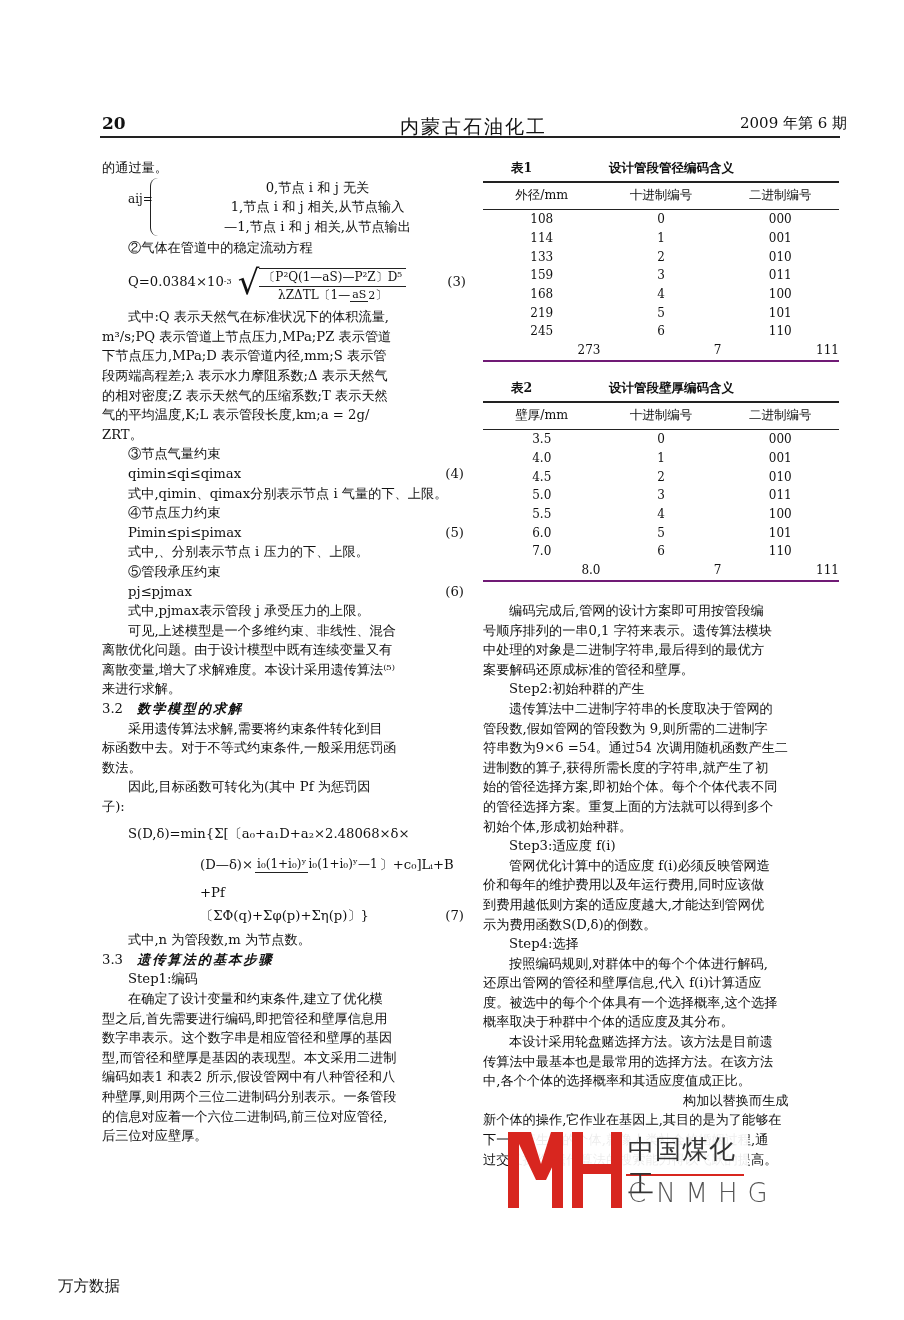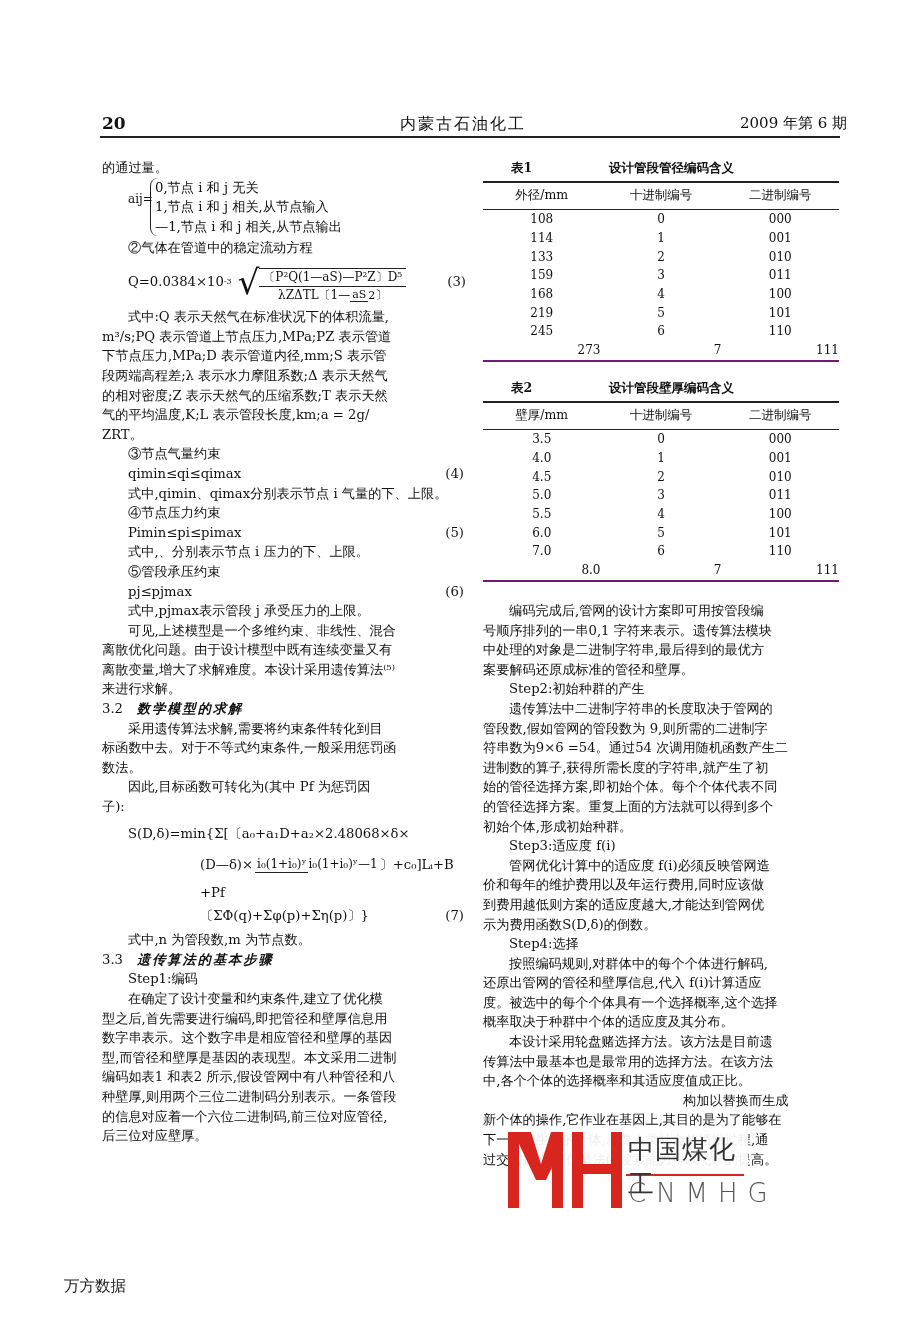--- a/index.html
+++ b/index.html
@@ -1,51 +1,51 @@
 <!DOCTYPE html>
 <html><head>
 <meta charset="utf-8">
 <style>
   html, body { margin:0; padding:0; background:#ffffff; }
   body { width:904px; height:1320px; position:relative; overflow:hidden;
          font-family:"DejaVu Serif","Liberation Serif",serif; color:#111; }
   .abs { position:absolute; }
   .hdr-num { left:102px; top:113px; font-size:17px; font-weight:bold; }
-  .hdr-title { left:400px; top:114px; font-size:16px; letter-spacing:2px;font-family:Liberation Mono, monospace; }
+  .hdr-title { left:400px; top:114px; font-size:19px; letter-spacing:2px;font-family:Liberation Mono, monospace; }
   .hdr-issue { left:740px; top:114px; font-size:15px; }
   .hdr-rule { left:100px; top:136px; width:740px; height:2px; background:#222; }
 
   .col { position:absolute; font-size:13.2px; line-height:19.6px; }
   .col p { margin:0; white-space:nowrap; }
   .ind { padding-left:26px; }
   .sec { font-family:"DejaVu Serif",serif; }
   .sec .ttl { font-style:italic; font-weight:bold; margin-left:14px; letter-spacing:2px; }
   .eqn { display:flex; justify-content:space-between; padding-left:26px; padding-right:8px; }
   .sup { font-size:8px; vertical-align:5px; }
   .brace { position:relative; padding-left:26px; }
   .brace .lbl { position:absolute; left:26px; top:12px; }
-  .brace .lines { margin-left:22px; border-left:1.5px solid #222; border-radius:8px 0 0 8px; padding-left:4px; }
+  .brace .lines { margin-left:22px; border-left:1.5px solid #222; border-radius:8px 0 0 8px; padding-left:12px;text-align:center; }
   .q-eq { display:flex; align-items:center; padding-left:26px; height:50px; }
   .sqrt { display:inline-flex; align-items:center; margin-left:6px; }
   .sqrt .rad { font-size:34px; line-height:30px; }
   .frac { display:inline-flex; flex-direction:column; align-items:center; border-top:1.2px solid #222; padding-top:0; }
   .frac .num { border-bottom:1.2px solid #222; padding:0 4px; }
   .frac2 { display:inline-flex; flex-direction:row; align-items:center; vertical-align:middle; font-size:11px; line-height:12px; }
   .frac2 .n { border-bottom:1px solid #222; padding:0 2px; }
 
   table.t { border-collapse:collapse; width:356px; font-size:12px; }
   table.t th { font-weight:normal; font-size:12.5px; padding:4px 0 5px; border-top:2px solid #222; border-bottom:1.5px solid #222; }
   table.t td { text-align:center; padding:0; height:18.7px; }
   table.t tr:last-child td { border-bottom:2px solid #701a75;text-align:right; }
   .tcap { font-size:12.5px; font-weight:bold; margin-bottom:4px; }
   .tcap span { display:inline-block; }
   .tcap .tno { width:98px; padding-left:28px; }
 
   .logo { position:absolute; left:508px; top:1130px; }
-  .foot { left:64px; top:1276px; font-family:"DejaVu Sans","Liberation Sans",sans-serif; font-size:15.5px; color:#222; }
+  .foot { left:58px; top:1276px; font-family:"DejaVu Sans","Liberation Sans",sans-serif; font-size:15.5px; color:#222; }
 </style>
 </head>
 <body>
 
 <div class="abs hdr-num">20</div>
 <div class="abs hdr-title">内蒙古石油化工</div>
 <div class="abs hdr-issue">2009 年第 6 期</div>
 <div class="abs hdr-rule"></div>
 
 <div class="col" style="left:102px; top:158px; width:370px;">

